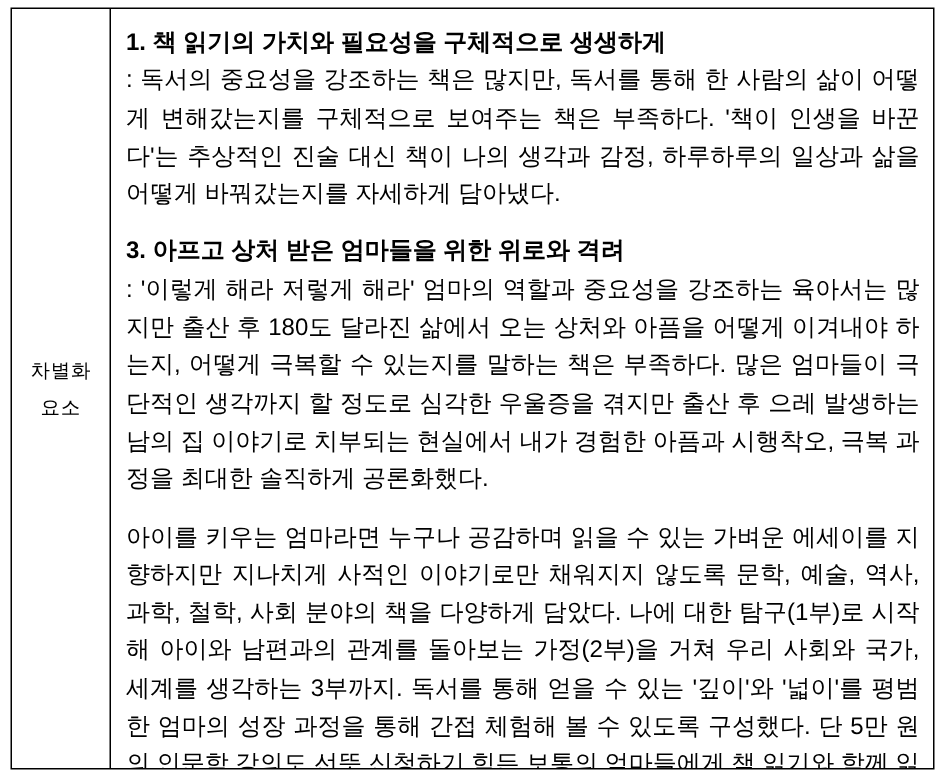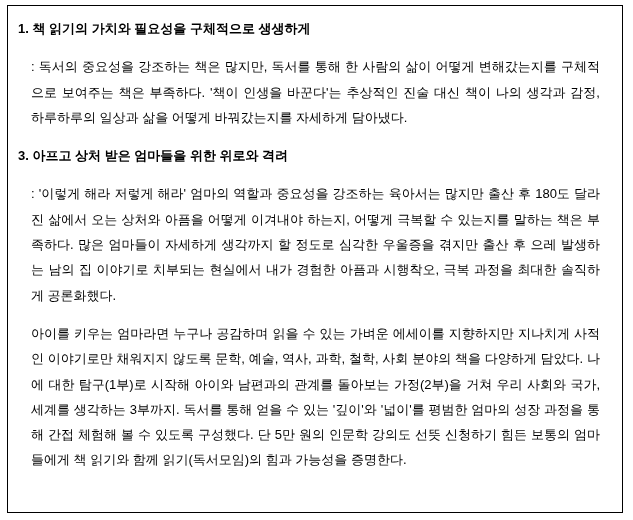--- a/index.html
+++ b/index.html
@@ -36,52 +36,56 @@
     align-items: center;
     justify-content: center;
     font-size: 13px;
     line-height: 25px;
     letter-spacing: 0.5px;
   }
   .content-cell {
     flex: 1;
     box-sizing: border-box;
     padding: 10px 9px 10px 10px;
-    font-size: 13px;
+    font-size: 16px;
     line-height: 25.3px;
     text-align: justify;
     overflow: hidden;
   }
   .section { margin: 0; }
   .section + .section { margin-top: 13px; }
   .section-heading {
     font-weight: bold;
     margin: 0;
     text-align: left;
   }
   .section-body {
-    margin: 13px;
+    margin: 0;
   }
 </style>
 </head>
 <body>
 
 <div class="doc-table">
 
+  <div class="label-cell">
+    <div>차별화</div>
+    <div>요소</div>
+  </div>
 
   <div class="content-cell">
 
     <div class="section">
       <p class="section-heading">1. 책 읽기의 가치와 필요성을 구체적으로 생생하게</p>
       <p class="section-body">: 독서의 중요성을 강조하는 책은 많지만, 독서를 통해 한 사람의 삶이 어떻게 변해갔는지를 구체적으로 보여주는 책은 부족하다. '책이 인생을 바꾼다'는 추상적인 진술 대신 책이 나의 생각과 감정, 하루하루의 일상과 삶을 어떻게 바꿔갔는지를 자세하게 담아냈다.</p>
     </div>
 
     <div class="section">
       <p class="section-heading">3. 아프고 상처 받은 엄마들을 위한 위로와 격려</p>
-      <p class="section-body">: '이렇게 해라 저렇게 해라' 엄마의 역할과 중요성을 강조하는 육아서는 많지만 출산 후 180도 달라진 삶에서 오는 상처와 아픔을 어떻게 이겨내야 하는지, 어떻게 극복할 수 있는지를 말하는 책은 부족하다. 많은 엄마들이 자세하게 생각까지 할 정도로 심각한 우울증을 겪지만 출산 후 으레 발생하는 남의 집 이야기로 치부되는 현실에서 내가 경험한 아픔과 시행착오, 극복 과정을 최대한 솔직하게 공론화했다.</p>
+      <p class="section-body">: '이렇게 해라 저렇게 해라' 엄마의 역할과 중요성을 강조하는 육아서는 많지만 출산 후 180도 달라진 삶에서 오는 상처와 아픔을 어떻게 이겨내야 하는지, 어떻게 극복할 수 있는지를 말하는 책은 부족하다. 많은 엄마들이 극단적인 생각까지 할 정도로 심각한 우울증을 겪지만 출산 후 으레 발생하는 남의 집 이야기로 치부되는 현실에서 내가 경험한 아픔과 시행착오, 극복 과정을 최대한 솔직하게 공론화했다.</p>
     </div>
 
     <div class="section">
       <p class="section-body">아이를 키우는 엄마라면 누구나 공감하며 읽을 수 있는 가벼운 에세이를 지향하지만 지나치게 사적인 이야기로만 채워지지 않도록 문학, 예술, 역사, 과학, 철학, 사회 분야의 책을 다양하게 담았다. 나에 대한 탐구(1부)로 시작해 아이와 남편과의 관계를 돌아보는 가정(2부)을 거쳐 우리 사회와 국가, 세계를 생각하는 3부까지. 독서를 통해 얻을 수 있는 '깊이'와 '넓이'를 평범한 엄마의 성장 과정을 통해 간접 체험해 볼 수 있도록 구성했다. 단 5만 원의 인문학 강의도 선뜻 신청하기 힘든 보통의 엄마들에게 책 읽기와 함께 읽기(독서모임)의 힘과 가능성을 증명한다.</p>
     </div>
 
   </div>
 </div>
 
 </body></html>

